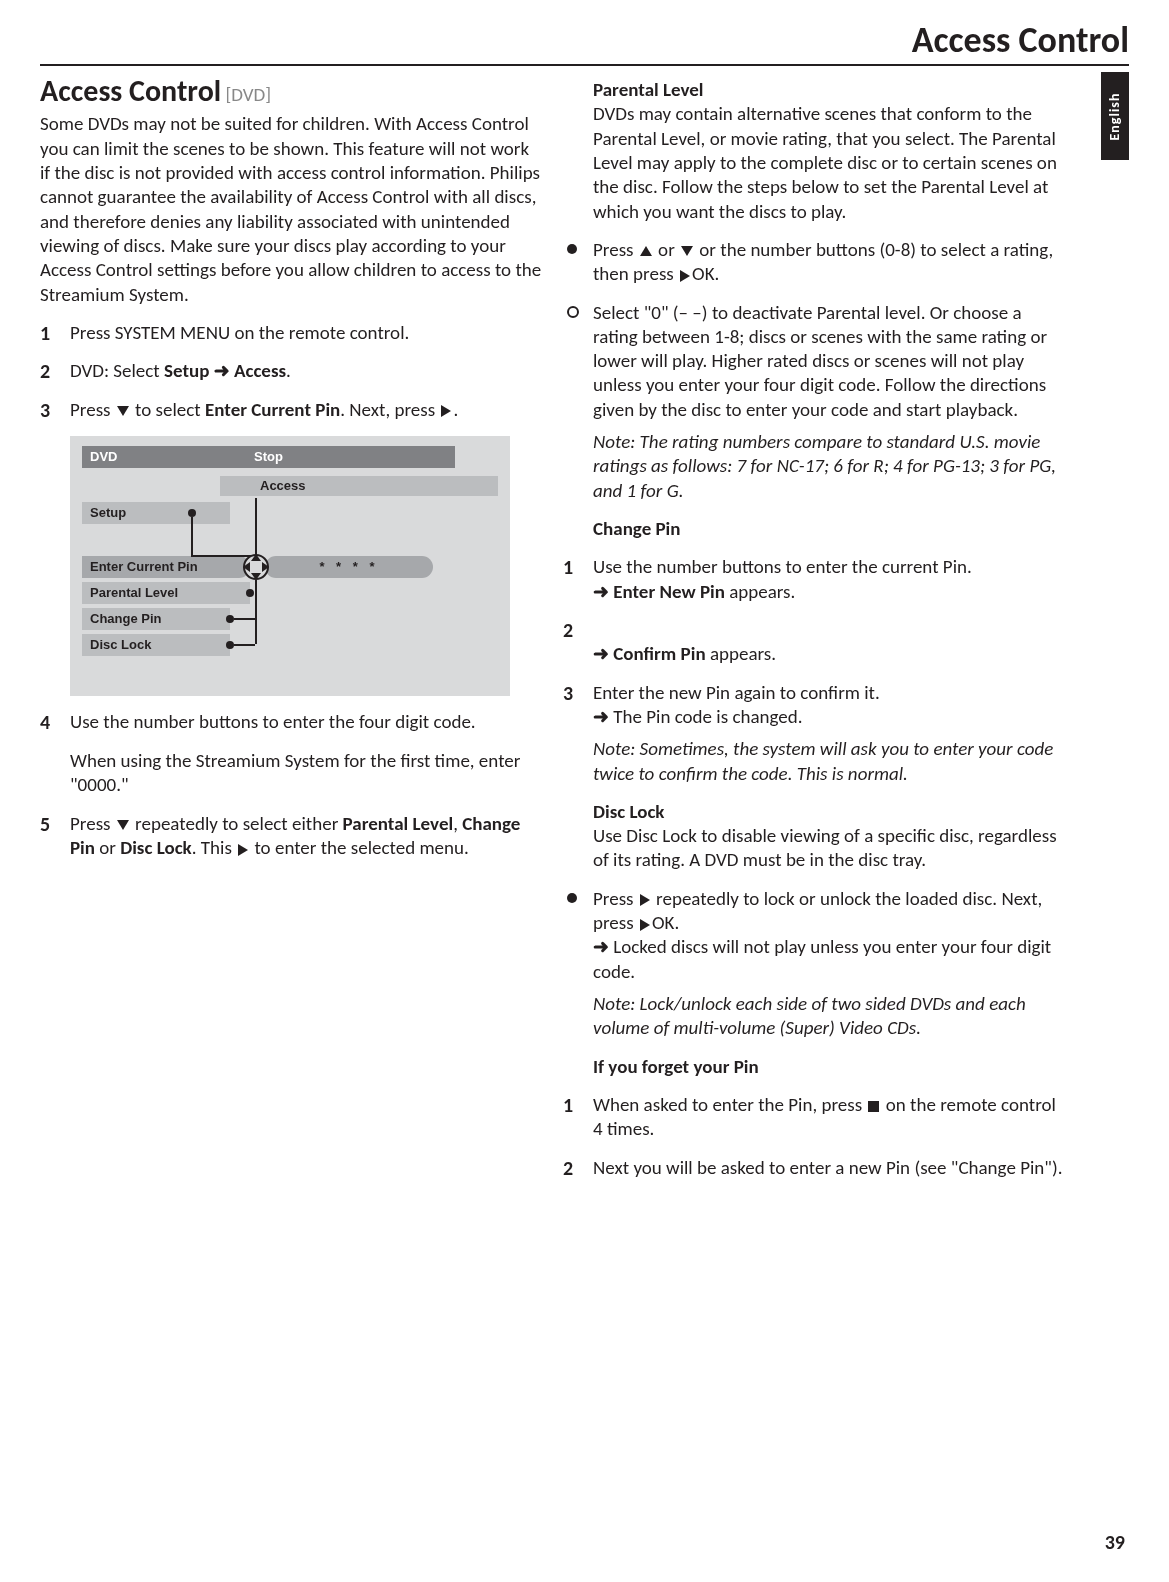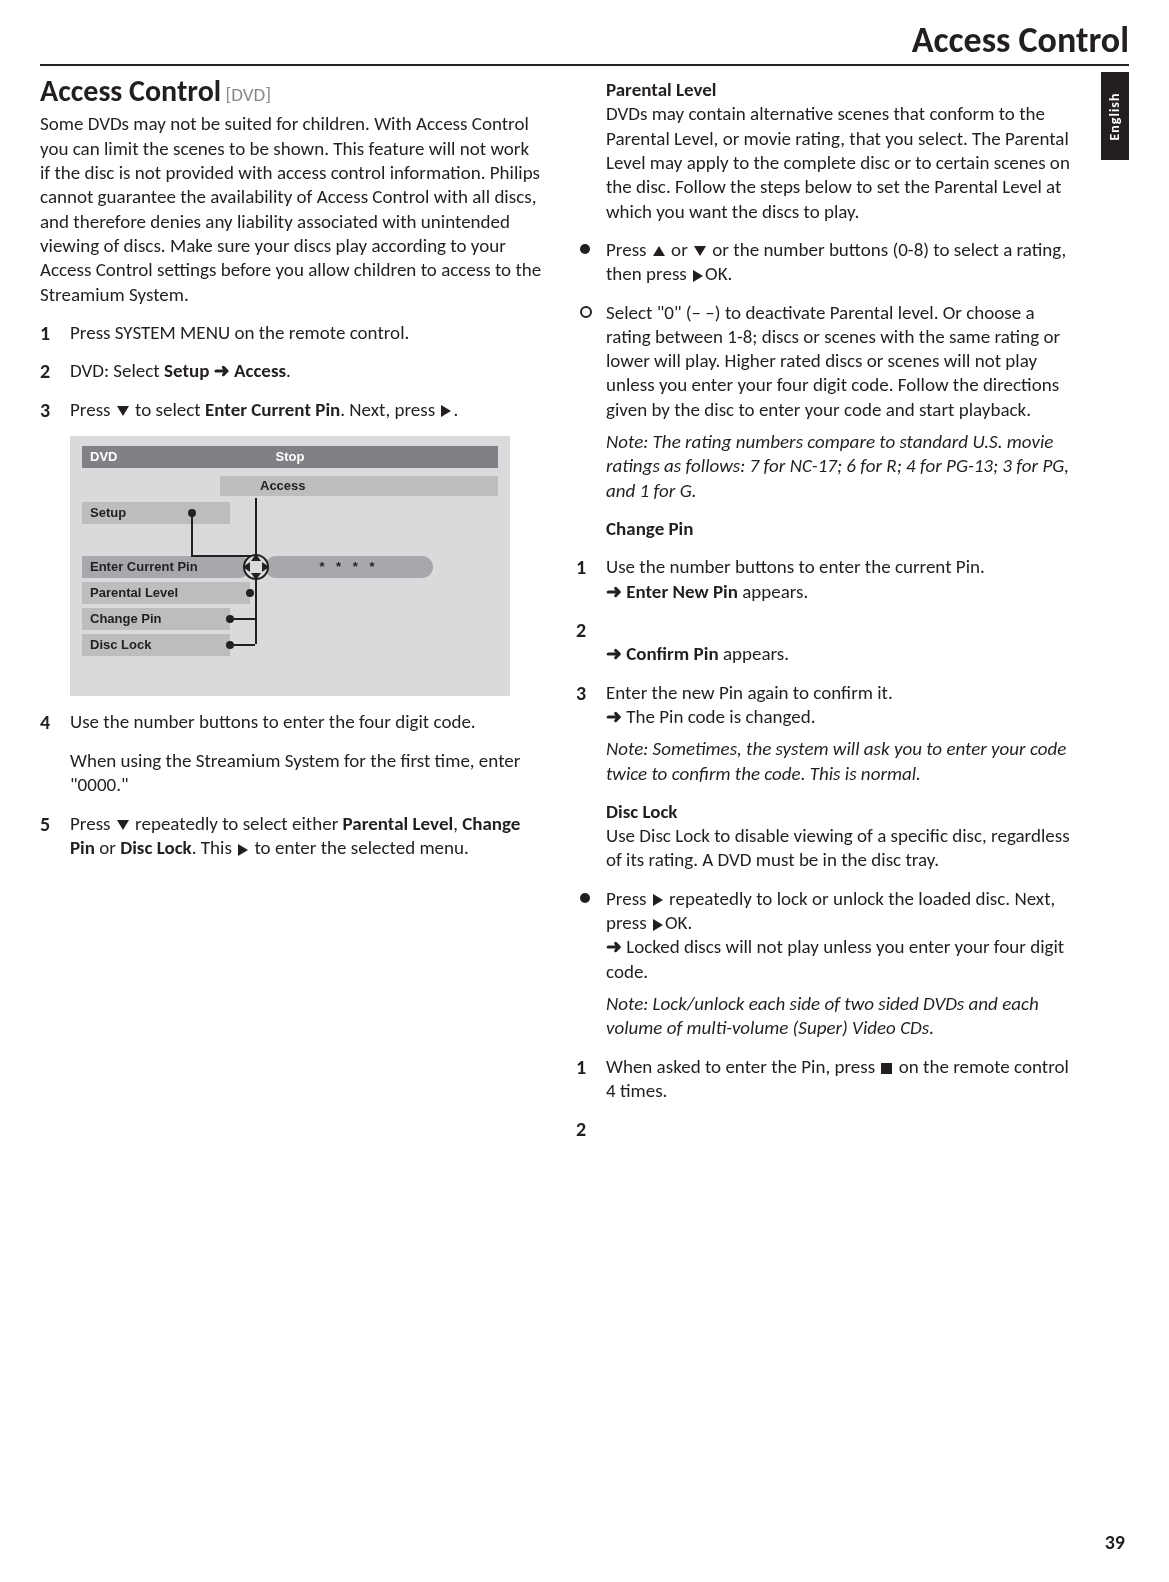--- a/index.html
+++ b/index.html
@@ -50,21 +50,21 @@
     bottom: 28px;
     font-size: 20px;
     font-weight: bold;
   }
   .content {
     position: absolute;
     top: 72px;
     left: 40px;
     width: 1050px;
     display: flex;
-    gap: 33px;
+    gap: 20px;
   }
   .col {
     width: 503px;
     font-size: 19px;
     line-height: 1.28;
   }
   .col p, .col li { font-size: 19px; }
   .section-title {
     font-size: 30px;
     font-weight: bold;
@@ -128,21 +128,21 @@
     font-size: 13px;
     color: #231f20;
   }
   .osd .bar {
     position: absolute;
     height: 22px;
     display: flex;
     align-items: center;
     padding: 0 8px;
   }
-  .osd .dvd-bar { left:12px; top:10px; width:416px; background:#808184; color:#fff; }
+  .osd .dvd-bar { left:12px; top:10px; width:373px; background:#808184; color:#fff; }
   .osd .dvd-bar .stop { position:absolute; left:50%; transform:translateX(-50%); color:#ffffff; }
   .osd .access-bar { left:150px; top:40px; width:278px; height:20px; background:#bbbdbf; color:#231f20; text-align:center; justify-content:flex-start; padding-left:40px; }
   .osd .setup { left:12px; top:66px; width:148px; height:22px; background:#bbbdbf; }
   .osd .enter-pin { left:12px; top:120px; width:168px; height:22px; background:#a6a8ab; border-radius:0 11px 11px 0; }
   .osd .pin-field { left:195px; top:120px; width:168px; height:22px; background:#a6a8ab; border-radius:11px; justify-content:center; letter-spacing:4px; }
   .osd .parental { left:12px; top:146px; width:168px; height:22px; background:#bbbdbf; }
   .osd .changepin { left:12px; top:172px; width:148px; height:22px; background:#bbbdbf; }
   .osd .disclock  { left:12px; top:198px; width:148px; height:22px; background:#bbbdbf; }
   .osd .dot { position:absolute; width:8px; height:8px; border-radius:50%; background:#231f20; }
   .osd .vline { position:absolute; width:2px; background:#231f20; }
@@ -307,24 +307,26 @@
     <p class="ind sub-h">Disc Lock</p>
     <p class="ind">Use Disc Lock to disable viewing of a specific disc, regardless of its rating. A DVD must be in the disc tray.</p>
     <ul class="bullets">
       <li>
         <span>Press </span><span class="tri-right"></span><span> repeatedly to lock or unlock the loaded disc. Next, press </span><span class="tri-right"></span><span>OK.</span><br>
         <span class="arrow">➜</span><span> Locked discs will not play unless you enter your four digit code.</span>
         <p class="note">Note: Lock/unlock each side of two sided DVDs and each volume of multi-volume (Super) Video CDs.</p>
       </li>
     </ul>
 
+    <p class="ind sub-h">If you forget your Pin</p>
     <ol class="steps">
       <li>
         <span class="num">1</span>
         <span>When asked to enter the Pin, press </span><span class="sq"></span><span> on the remote control 4 times.</span>
       </li>
       <li>
         <span class="num">2</span>
+        <span>Next you will be asked to enter a new Pin (see "Change Pin").</span>
       </li>
     </ol>
   </div>
 
 </div>
 
 </body></html>

